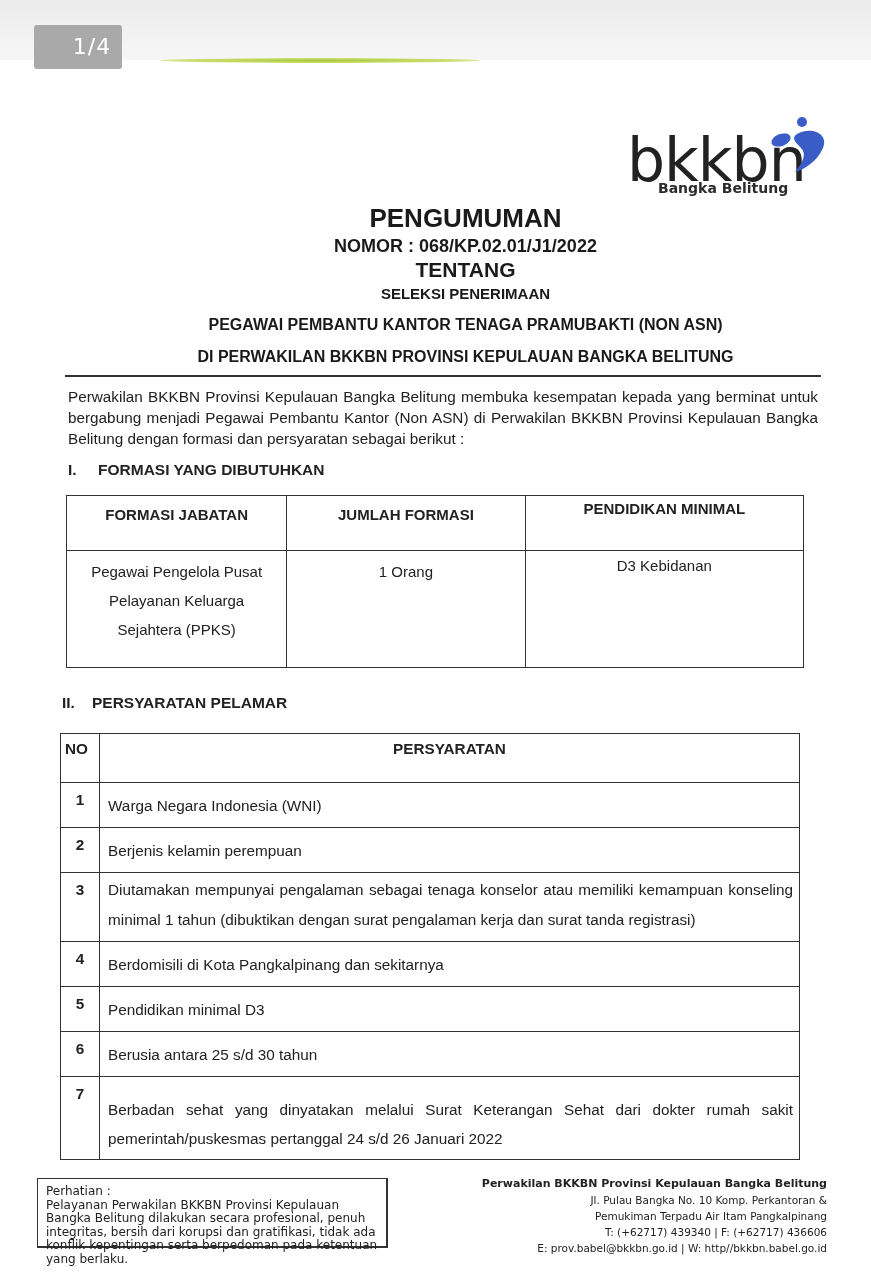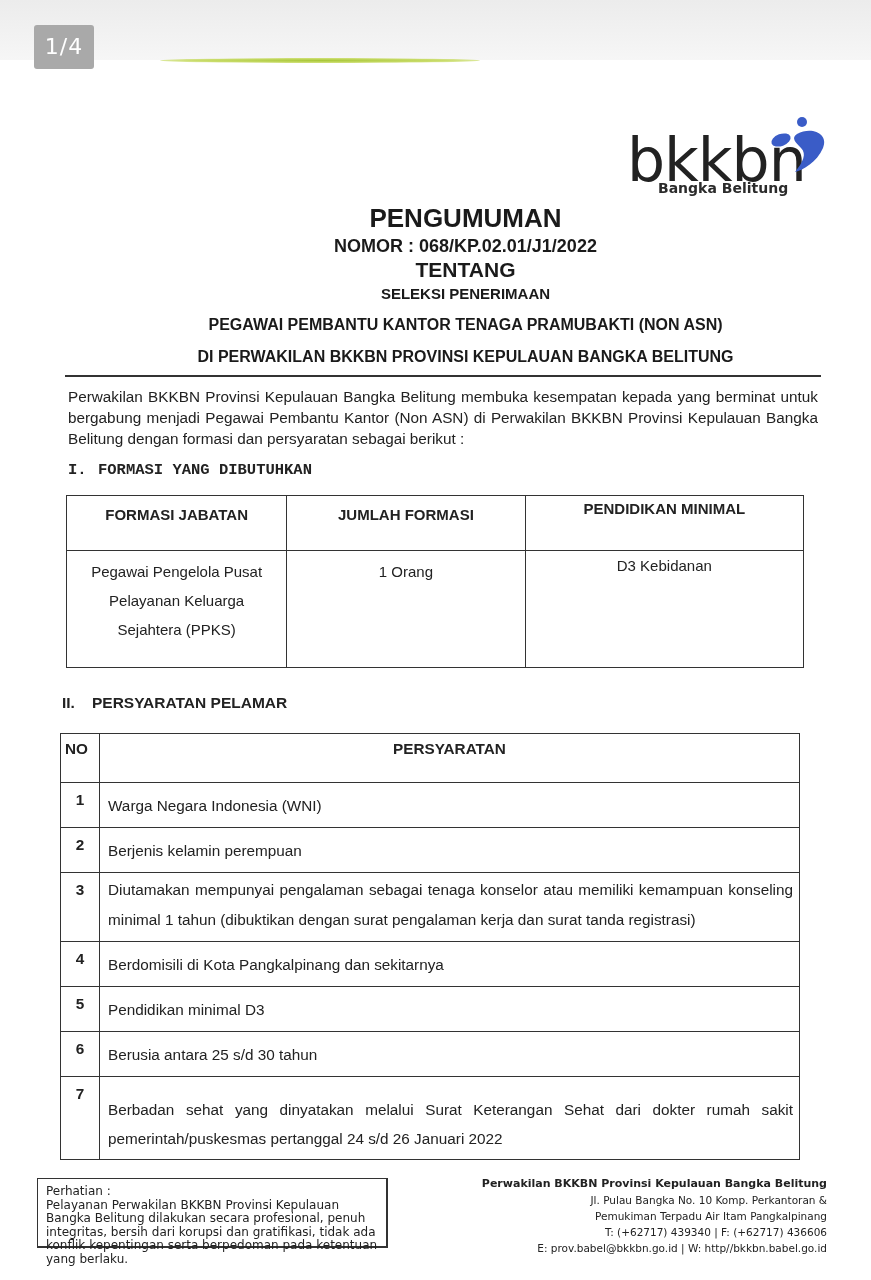--- a/index.html
+++ b/index.html
@@ -9,21 +9,21 @@
     font-family:"Liberation Sans", sans-serif;
   }
   .topbar {
     position:absolute; left:0; top:0; width:871px; height:60px;
     background:linear-gradient(#ececec,#f6f6f6);
   }
   .page-indicator {
     position:absolute; left:34px; top:25px; width:60px; height:44px;
     background:#a9a9a9; color:#fff; border-radius:3px;
     font-size:22px; line-height:44px; text-align:center;
-    font-family:"DejaVu Sans", sans-serif; letter-spacing:1px;
+    font-family:"DejaVu Sans", sans-serif; letter-spacing:1px;padding-left:28px;
   }
   .scan-mark {
     position:absolute; left:160px; top:58px; width:320px; height:5px;
     border-radius:50%;
     background:radial-gradient(ellipse at center,#a9c73a 0%,#c9dc6a 55%,rgba(255,255,255,0) 100%);
   }
   .logo { position:absolute; left:622px; top:112px; width:230px; height:90px; }
   .logo-text {
     position:absolute; left:5px; top:18px;
     font-family:"DejaVu Sans", sans-serif; font-size:60px; letter-spacing:-1px;
@@ -42,21 +42,21 @@
   .seleksi { top:285px; font-size:15px; left:30px; }
   .pegawai { top:316px; font-size:16px; left:30px; }
   .diper { top:348px; font-size:16px; left:30px; }
   .rule { position:absolute; left:65px; top:375px; width:756px; height:2px; background:#333; }
 
   .intro {
     position:absolute; left:68px; top:386px; width:750px;
     font-size:15.3px; line-height:21px; text-align:justify; color:#222;
   }
   .section-heading { position:absolute; font-weight:bold; font-size:15.5px; color:#222; }
-  .sec1 { left:68px; top:461px;font-family:Liberation Mono, monospace; }
+  .sec1 { left:68px; top:461px; }
   .sec2 { left:62px; top:694px; }
   .sec-num { display:inline-block; width:30px; }
 
   table { border-collapse:collapse; position:absolute; color:#222;border-radius:8px; }
   .t1 { left:66px; top:495px; width:738px; }
   .t1 td, .t1 th { border:1.6px solid #333; font-size:15px; vertical-align:top; text-align:center; }
   .t1 th { height:44px; padding:10px 4px 0; font-weight:bold; }
   .t1 td { height:104px; padding:6px 8px; line-height:29px; }
   .t1 col.c1 { width:220px; } .t1 col.c2 { width:238px; } .t1 col.c3 { width:278px; }
 

